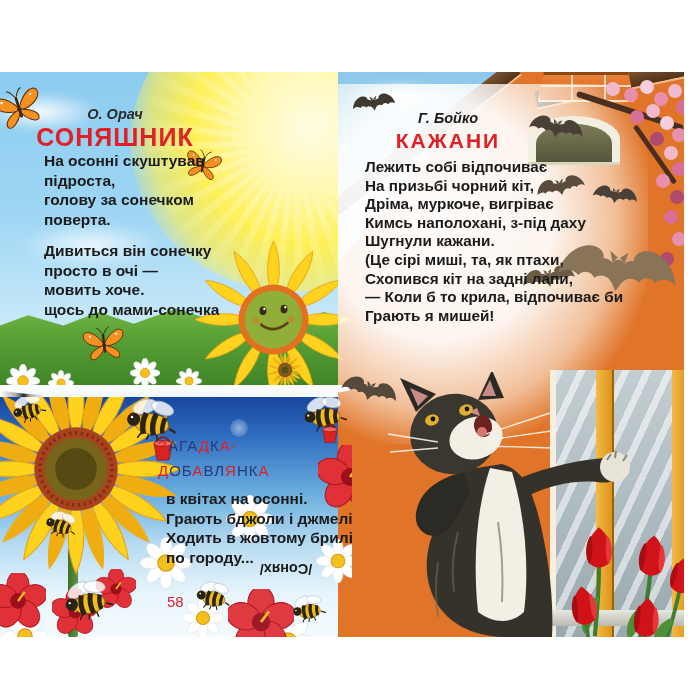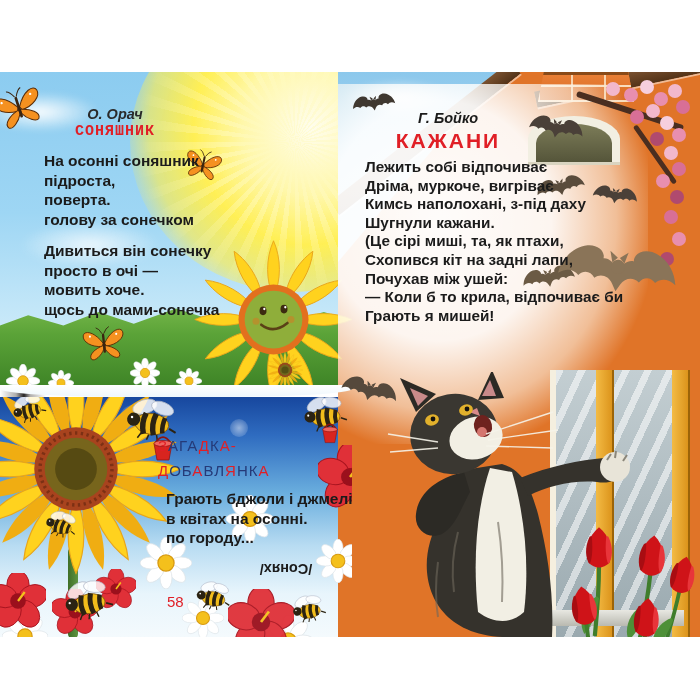--- a/index.html
+++ b/index.html
@@ -1,19 +1,19 @@
 <!DOCTYPE html>
 <html style="--title-red: #e01f26; --title-navy: #253a78; --text: #1b1b1b; --sky-blue: #8cccf0; --deep-blue: #17479e; --brick-orange: #e07428; --mortar-cream: #fae2c4; --sun-yellow: #ffef55; --sunflower-yellow: #ffd21e; --grass-green: #5ba338; --window-frame-yellow: #e9a825; --tulip-red: #cf1318; --blossom-pink: #f2b8cc; --roof-brown: #5f3c22;"><head>
 <meta charset="utf-8">
 <style>
   html,body{margin:0;padding:0;background:#ffffff;width:700px;height:700px;overflow:hidden;
     font-family:"Liberation Sans",sans-serif;}
   .spread{position:absolute;left:0;top:72px;width:700px;height:565px;}
   .abs{position:absolute;}
-  .page{position:absolute;top:0;height:565px;overflow:hidden;padding-left:40px;}
+  .page{position:absolute;top:0;height:565px;overflow:hidden;}
   .page.left{left:0;width:352px;}
   .page.right{left:338px;width:346px;background:#e07428;}
   .panel{position:absolute;left:0;width:352px;overflow:hidden;}
   .panel.top{top:0;height:313px;background:linear-gradient(180deg,#8cccf0 0%,#9ed6f4 45%,#c2e6f8 75%,#dff2fb 100%);}
   .divider{position:absolute;left:0;top:313px;width:352px;height:12px;background:linear-gradient(180deg,#ffffff,#eef7fc);border-radius:0 0 40% 40%/0 0 8px 8px;z-index:5;}
   .panel.bottom{top:325px;height:240px;background:linear-gradient(180deg,#17479e 0%,#2f6cc0 16%,#6aaede 40%,#b8dcf2 62%,#e8f5fc 82%,#f4fafd 100%);}
   
   .sun{width:330px;height:300px;left:130px;top:-80px;border-radius:50%;
     background:radial-gradient(circle at 55% 45%,#fffef2 0%,#fff8ad 28%,#ffef55 48%,rgba(255,238,80,.65) 66%,rgba(255,238,80,0) 78%);}
   .sun-rays{width:330px;height:300px;left:130px;top:-80px;border-radius:50%;opacity:.55;
@@ -224,26 +224,26 @@
       <svg class="abs" style="left:-6px;top:14px;width:50px;height:44px;transform:rotate(-18deg);z-index:6;">
           <use href="#butterfly"></use>
         </svg>
       <svg class="abs" style="left:184px;top:76px;width:38px;height:34px;transform:rotate(12deg);z-index:6;">
           <use href="#butterfly"></use>
         </svg>
       <svg class="abs" style="left:82px;top:252px;width:44px;height:40px;transform:rotate(-6deg);z-index:6;">
           <use href="#butterfly"></use>
         </svg>
       <div class="abs author" style="left:30px;top:34px;width:170px;z-index:7;">О. Орач</div>
-      <div class="abs poem-title" style="left:30px;top:51px;width:170px;font-size:15px;z-index:7;font-family:Liberation Mono, monospace;">СОНЯШНИК</div>
+      <div class="abs poem-title" style="left:30px;top:51px;width:170px;font-size:25px;z-index:7;">СОНЯШНИК</div>
       <div class="abs stanza" style="left:44px;top:79px;z-index:7;">
-          <div class="line">На осонні соняшник</div>
+          <div class="line">На осонні скуштував</div>
           <div class="line">підроста,</div>
+          <div class="line">голову за сонечком</div>
           <div class="line">поверта.</div>
-          <div class="line">голову за сонечком</div>
         </div>
       <div class="abs stanza" style="left:44px;top:169px;z-index:7;">
           <div class="line">Дивиться він сонечку</div>
           <div class="line">просто в очі —</div>
           <div class="line">мовить хоче.</div>
           <div class="line">щось до мами-сонечка</div>
         </div>
     </div>
 
     <div class="divider"></div>
@@ -314,22 +314,23 @@
           <use href="#bee"></use>
         </svg>
       <svg class="abs" style="left:288px;top:196px;width:40px;height:30px;transform:rotate(-8deg);z-index:6;">
           <use href="#bee"></use>
         </svg>
       <div class="abs riddle-title" style="left:158px;top:36px;width:200px;z-index:7;">
         <div><span style="color: rgb(224, 31, 38);">З</span><span style="color: rgb(37, 58, 120);">А</span><span style="color: rgb(37, 58, 120);">Г</span><span style="color: rgb(37, 58, 120);">А</span><span style="color: rgb(224, 31, 38);">Д</span><span style="color: rgb(37, 58, 120);">К</span><span style="color: rgb(224, 31, 38);">А</span><span style="color: rgb(224, 31, 38);">-</span></div>
         <div><span style="color: rgb(224, 31, 38);">Д</span><span style="color: rgb(37, 58, 120);">О</span><span style="color: rgb(37, 58, 120);">Б</span><span style="color: rgb(224, 31, 38);">А</span><span style="color: rgb(37, 58, 120);">В</span><span style="color: rgb(37, 58, 120);">Л</span><span style="color: rgb(224, 31, 38);">Я</span><span style="color: rgb(37, 58, 120);">Н</span><span style="color: rgb(37, 58, 120);">К</span><span style="color: rgb(224, 31, 38);">А</span></div>
       </div>
       <div class="abs stanza" style="left:166px;top:92px;z-index:7;">
+          <div class="line">в квітах на осонні.</div>
           <div class="line">Грають бджоли і джмелі</div>
-          <div class="line">в квітах на осонні.</div>
+          <div class="line">Ходить в жовтому брилі</div>
           <div class="line">по городу...</div>
         </div>
       <div class="abs answer" style="left:236px;top:164px;width:100px;z-index:7;">/Сонях/</div>
       <div class="abs page-num" style="left:167px;top:196px;z-index:8;">58</div>
     </div>
   </div>
 
   <div class="page right brick">
     <div class="abs sky-corner"></div>
     <div class="abs cloud" style="left:6px;top:8px;width:110px;height:36px;"></div>
@@ -422,25 +423,25 @@
         <use href="#tulip"></use>
       </svg>
     <svg class="abs" style="left:318px;top:478px;width:42px;height:105px;z-index:8;transform:rotate(12deg);">
         <use href="#tulip"></use>
       </svg>
 
     <div class="abs author rp-text" style="left:40px;top:38px;width:140px;z-index:9;">Г. Бойко</div>
     <div class="abs poem-title" style="left:35px;top:57px;width:150px;font-size:21px;letter-spacing:2px;z-index:9;">КАЖАНИ</div>
     <div class="abs stanza" style="left:27px;top:86px;font-size:15.3px;line-height:18.6px;z-index:9;">
         <div class="line">Лежить собі відпочиває</div>
+        <div class="line">На призьбі чорний кіт,</div>
         <div class="line">Дріма, муркоче, вигріває</div>
         <div class="line">Кимсь наполохані, з-під даху</div>
         <div class="line">Шугнули кажани.</div>
         <div class="line">(Це сірі миші, та, як птахи,</div>
         <div class="line">Схопився кіт на задні лапи,</div>
-        <div class="line">Почухав між ушей:</div>
         <div class="line">— Коли б то крила, відпочиває би</div>
         <div class="line">Грають я мишей!</div>
       </div>
   </div>
 
   <div class="gutter"></div>
 </div>
 
 </body></html>

